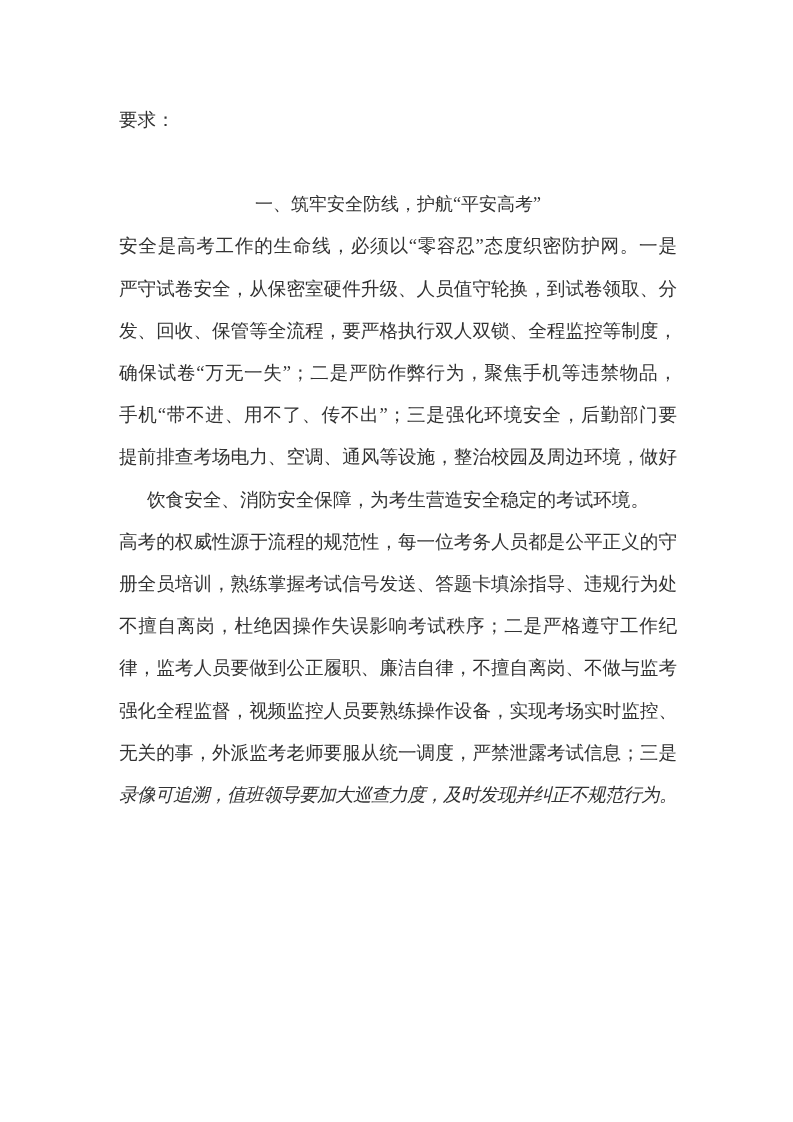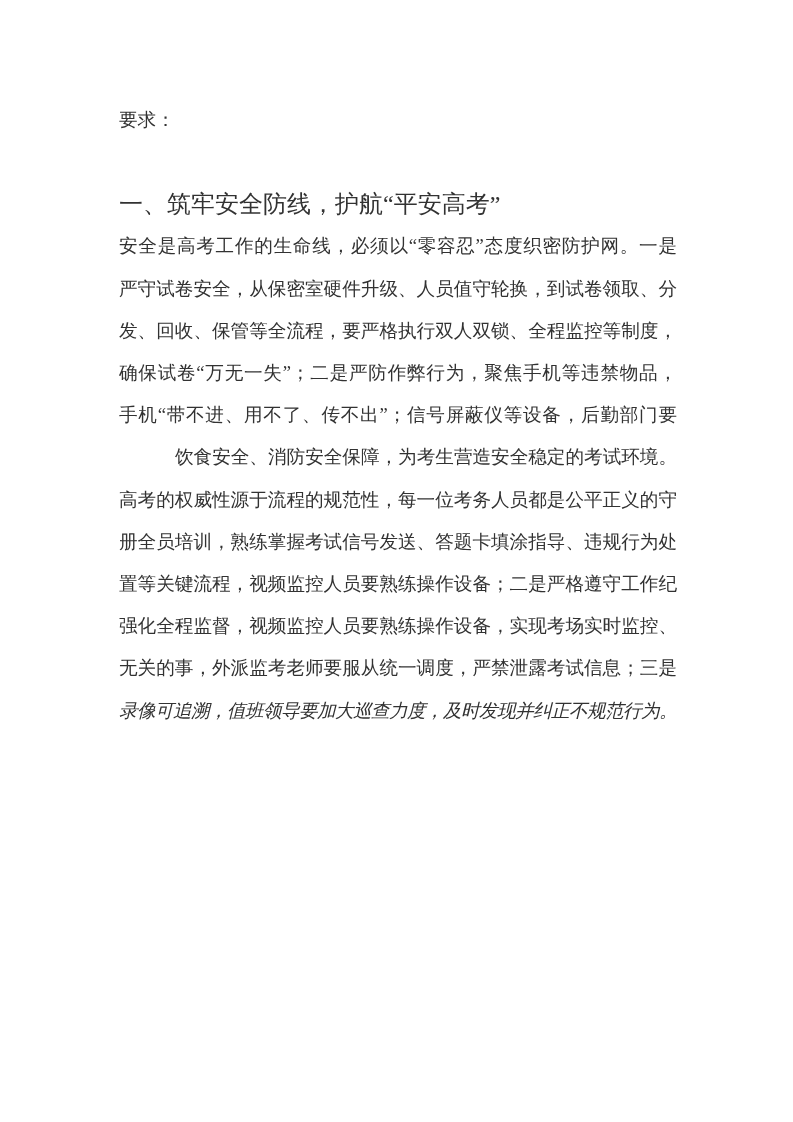--- a/index.html
+++ b/index.html
@@ -19,55 +19,57 @@
     line-height: 42.2px;
     color: #323232;
     overflow: hidden;
   }
   .intro-line {
     text-align: left;
     white-space: nowrap;
   }
   .section-heading {
     margin-top: 42px;          
-    text-align: left;
+    text-align: center;
     white-space: nowrap;
     font-weight: normal;
-    font-size: 24px;
+    font-size: 18px;
     line-height: 42.2px;
   }
   .jline {
     text-align: justify;
     text-align-last: justify;  
     white-space: nowrap;
     overflow: hidden;
   }
   .jline-end {
-    text-align: right;          
+    text-align: center;          
     white-space: nowrap;
     overflow: hidden;
   }
 </style>
 </head>
 <body>
 
 <div class="page">
 
   <div class="intro-line">要求：</div>
 
   <div class="section-heading">一、筑牢安全防线，护航“平安高考”</div>
 
   <div class="jline">安全是高考工作的生命线，必须以“零容忍”态度织密防护网。一是</div>
   <div class="jline">严守试卷安全，从保密室硬件升级、人员值守轮换，到试卷领取、分</div>
   <div class="jline">发、回收、保管等全流程，要严格执行双人双锁、全程监控等制度，</div>
   <div class="jline">确保试卷“万无一失”；二是严防作弊行为，聚焦手机等违禁物品，</div>
-  <div class="jline">手机“带不进、用不了、传不出”；信号屏蔽仪等设备，后勤部门要</div>
+  <div class="jline">手机“带不进、用不了、传不出”；三是强化环境安全，后勤部门要</div>
+  <div class="jline">提前排查考场电力、空调、通风等设施，整治校园及周边环境，做好</div>
   <div class="jline-end">饮食安全、消防安全保障，为考生营造安全稳定的考试环境。</div>
 
 
   <div class="jline">高考的权威性源于流程的规范性，每一位考务人员都是公平正义的守</div>
   <div class="jline">册全员培训，熟练掌握考试信号发送、答题卡填涂指导、违规行为处</div>
-  <div class="jline">置等关键流程，视频监控人员要熟练操作设备；二是严格遵守工作纪</div>
+  <div class="jline">不擅自离岗，杜绝因操作失误影响考试秩序；二是严格遵守工作纪</div>
+  <div class="jline">律，监考人员要做到公正履职、廉洁自律，不擅自离岗、不做与监考</div>
   <div class="jline">强化全程监督，视频监控人员要熟练操作设备，实现考场实时监控、</div>
   <div class="jline">无关的事，外派监考老师要服从统一调度，严禁泄露考试信息；三是</div>
   <div class="jline" style="letter-spacing: -0.6px; font-style: italic;">录像可追溯，值班领导要加大巡查力度，及时发现并纠正不规范行为。</div>
 
 </div>
 
 </body></html>

